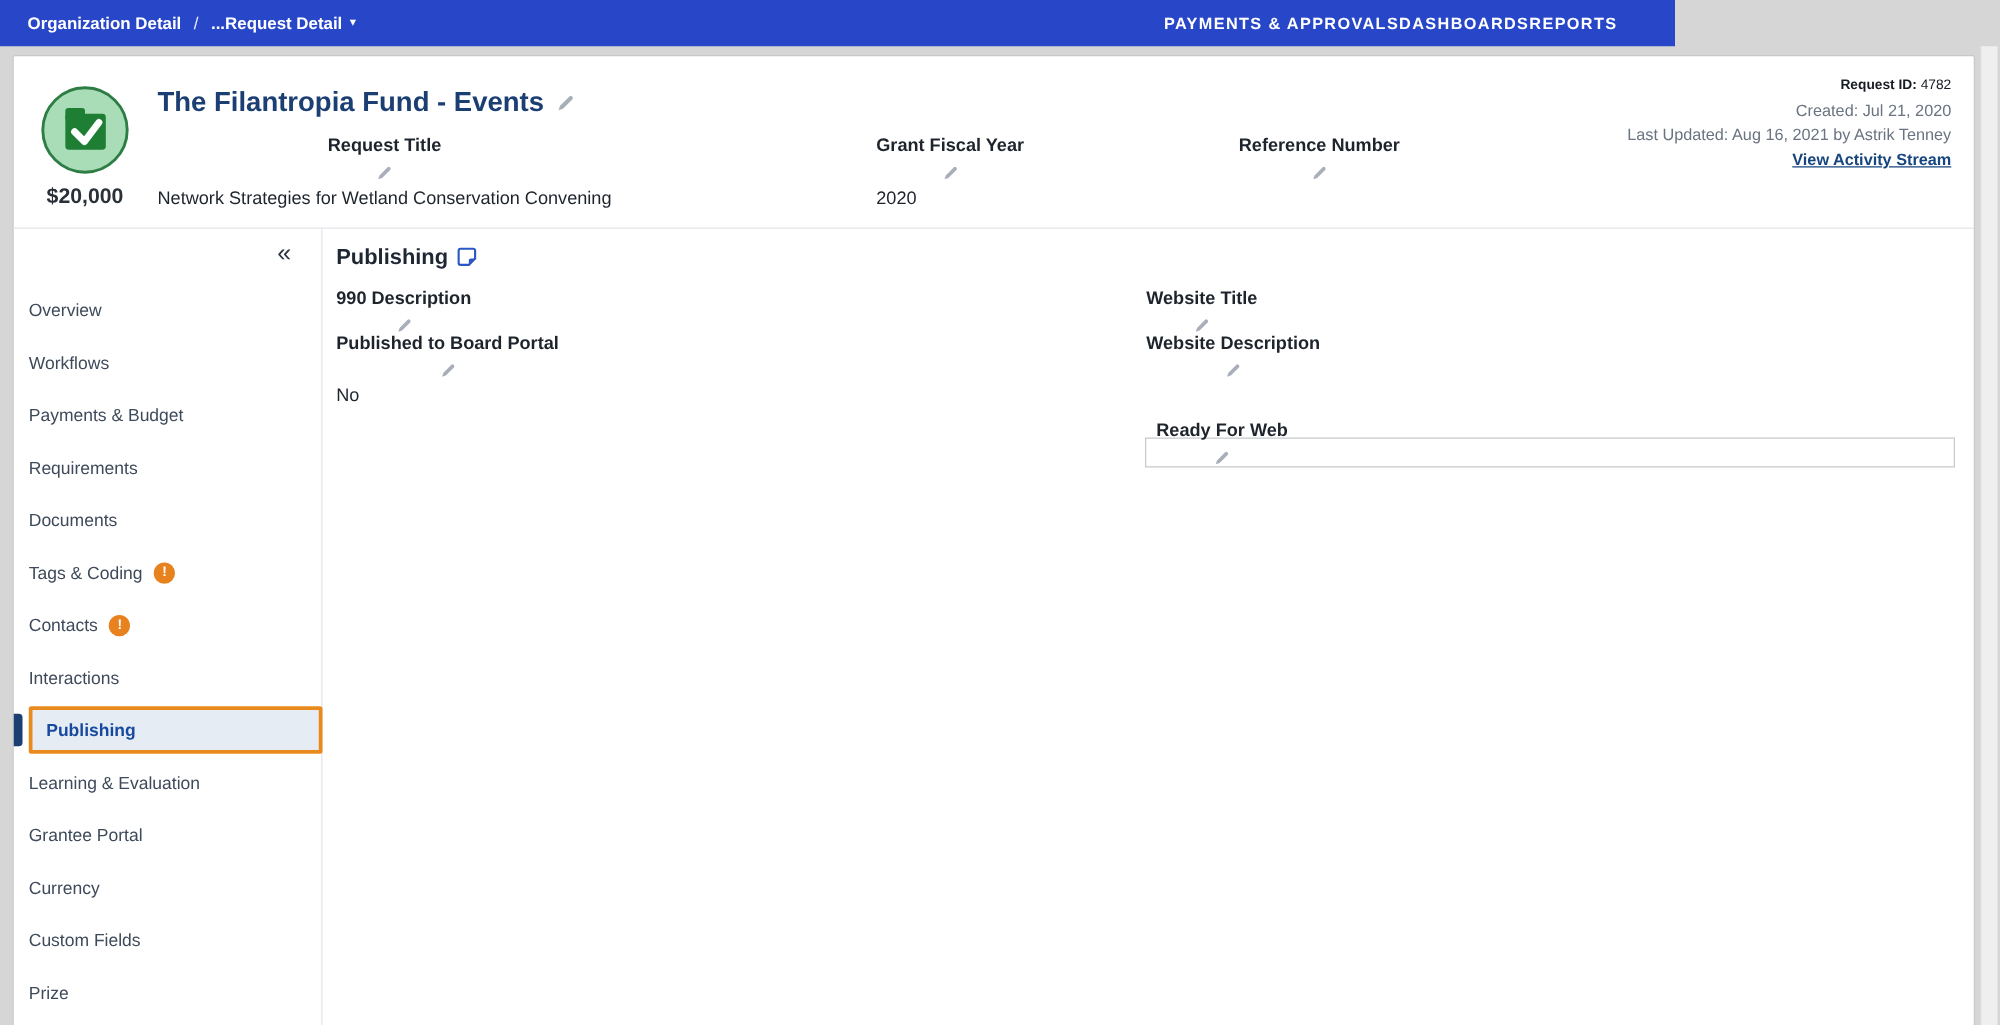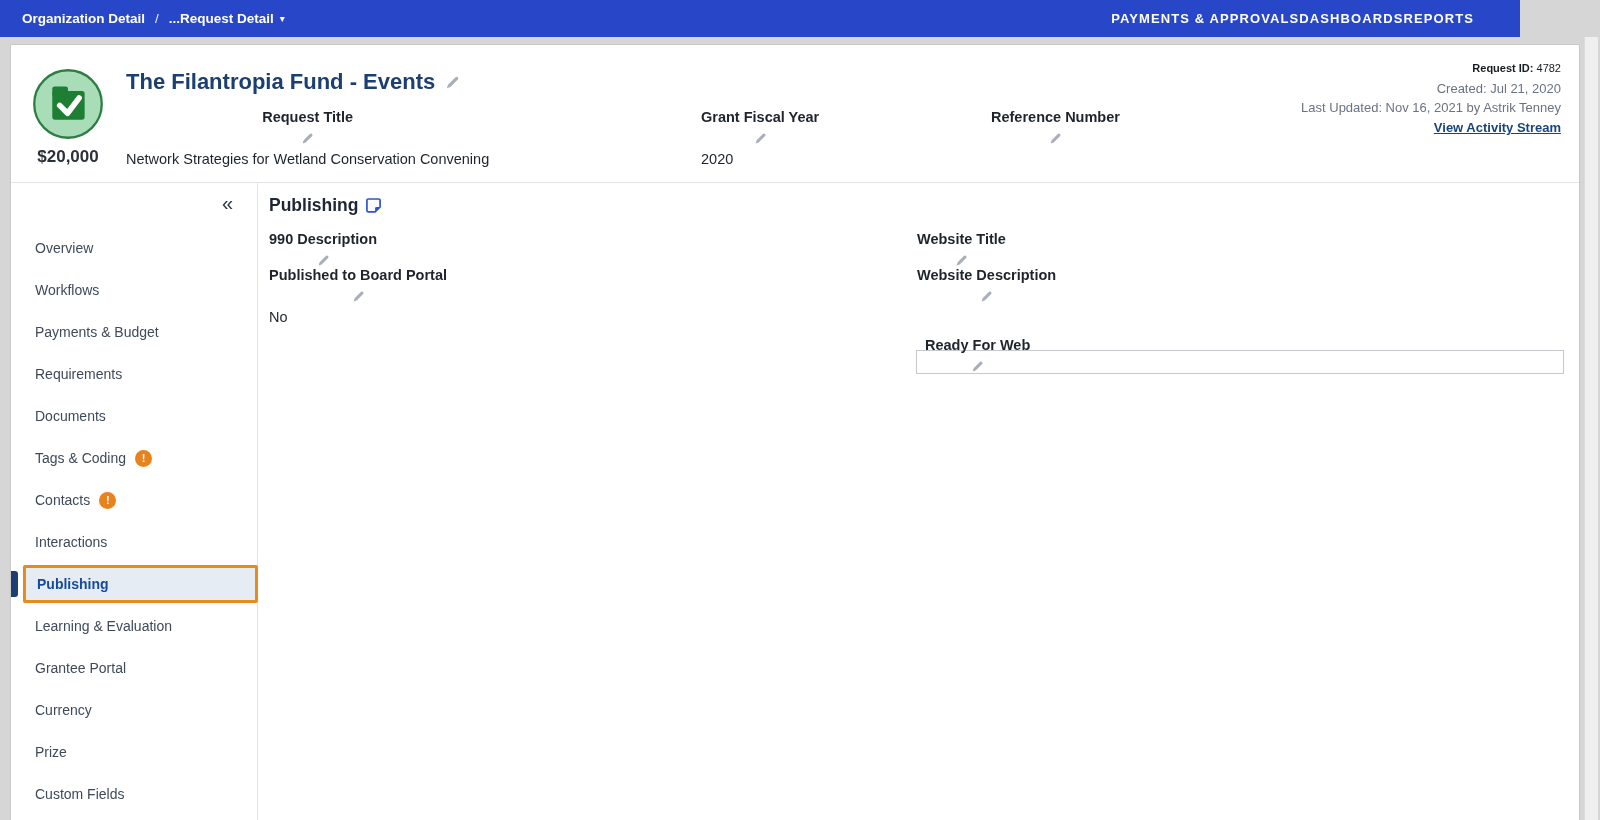--- a/index.html
+++ b/index.html
@@ -6,21 +6,21 @@
   html, body { width: 1600px; height: 820px; overflow: hidden; }
   body {
     font-family: "Liberation Sans", "DejaVu Sans", sans-serif;
     background: #d6d6d6;
     position: relative;
     color: #1e242c;
   }
 
   
   .topbar {
-    position: absolute; left: 0; top: 0; width: 1520px; height: 37px;
+    position: absolute; left: 0; top: 0; width: 1340px; height: 37px;
     background: #2847c8; display: flex; align-items: center;
     justify-content: space-between; padding: 0 46px 0 22px; z-index: 5;
   }
   .breadcrumb { display: flex; align-items: center; gap: 10px; color: #fff; font-size: 13.5px; }
   .crumb-org { font-weight: 700; cursor: pointer; }
   .crumb-sep { opacity: .9; }
   .crumb-req { font-weight: 600; cursor: pointer; display: flex; align-items: center; gap: 6px; }
   .caret { font-size: 10px; line-height: 1; }
   .topnav { display: flex; align-items: center; }
   .topnav span {
@@ -61,21 +61,21 @@
 
   
   .sidebar {
     position: absolute; left: 0; top: 138px; width: 247px; height: 662px;
     border-right: 1px solid #e2e5e9;
   }
   .collapse-row { height: 40px; text-align: right; padding: 10px 24px 0 0; }
   .collapse-btn { font-size: 20px; color: #2b3440; cursor: pointer; line-height: 1; display: inline-block; }
   .nav-list { list-style: none; margin-top: 4px; }
   .nav-list li {
-    height: 42px; display: flex; align-items: center; padding-left: 24px;
+    height: 42px; display: flex; align-items: center; padding-left: 12px;
     font-size: 14px; color: #3e4a5a; cursor: pointer;
   }
   .nav-list li .badge {
     margin-left: 9px; width: 17px; height: 17px; border-radius: 50%;
     background: #e8821e; color: #fff; font-size: 11px; font-weight: 700;
     display: inline-flex; align-items: center; justify-content: center;
   }
   .nav-list li.selected {
     height: 38px; margin: 2px 0; margin-left: 12px; width: 235px;
     background: #e6ecf4; border: 3px solid #e98a1d; border-radius: 2px;
@@ -176,21 +176,21 @@
       </div>
       <div class="val"></div>
     </div>
 
     <div class="meta">
       <div class="meta-id">
         <b>Request ID:</b>
         <span>4782</span>
       </div>
       <div class="meta-line">Created: Jul 21, 2020</div>
-      <div class="meta-line">Last Updated: Nov 16, 2021 by Astrik Tenney</div>
+      <div class="meta-line">Last Updated: Aug 16, 2021 by Astrik Tenney</div>
       <span class="meta-link">View Activity Stream</span>
     </div>
   </div>
 
   <aside class="sidebar">
     <div class="collapse-row">
       <span class="collapse-btn">«</span>
     </div>
     <ul class="nav-list" id="nav-list">
         <li>
@@ -225,24 +225,24 @@
         <li>
           <span>Learning &amp; Evaluation</span>
         </li>
         <li>
           <span>Grantee Portal</span>
         </li>
         <li>
           <span>Currency</span>
         </li>
         <li>
+          <span>Custom Fields</span>
+        </li>
+        <li>
           <span>Prize</span>
-        </li>
-        <li>
-          <span>Custom Fields</span>
         </li>
       </ul>
   </aside>
 
   <main class="main">
     <div class="section-head">
       <span>Publishing</span>
       <svg width="17" height="17" viewBox="0 0 16 16">
         <path d="M3.2 1.9 h9.6 a1.4 1.4 0 0 1 1.4 1.4 v6 l-4.7 4.7 h-6.3 a1.4 1.4 0 0 1 -1.4 -1.4 v-9.3 a1.4 1.4 0 0 1 1.4 -1.4 z" fill="none" stroke="#2B56C8" stroke-width="1.6"></path>
         <path d="M14.2 9.3 l-4.7 4.7 v-3.3 a1.4 1.4 0 0 1 1.4 -1.4 z" fill="#2B56C8"></path>

